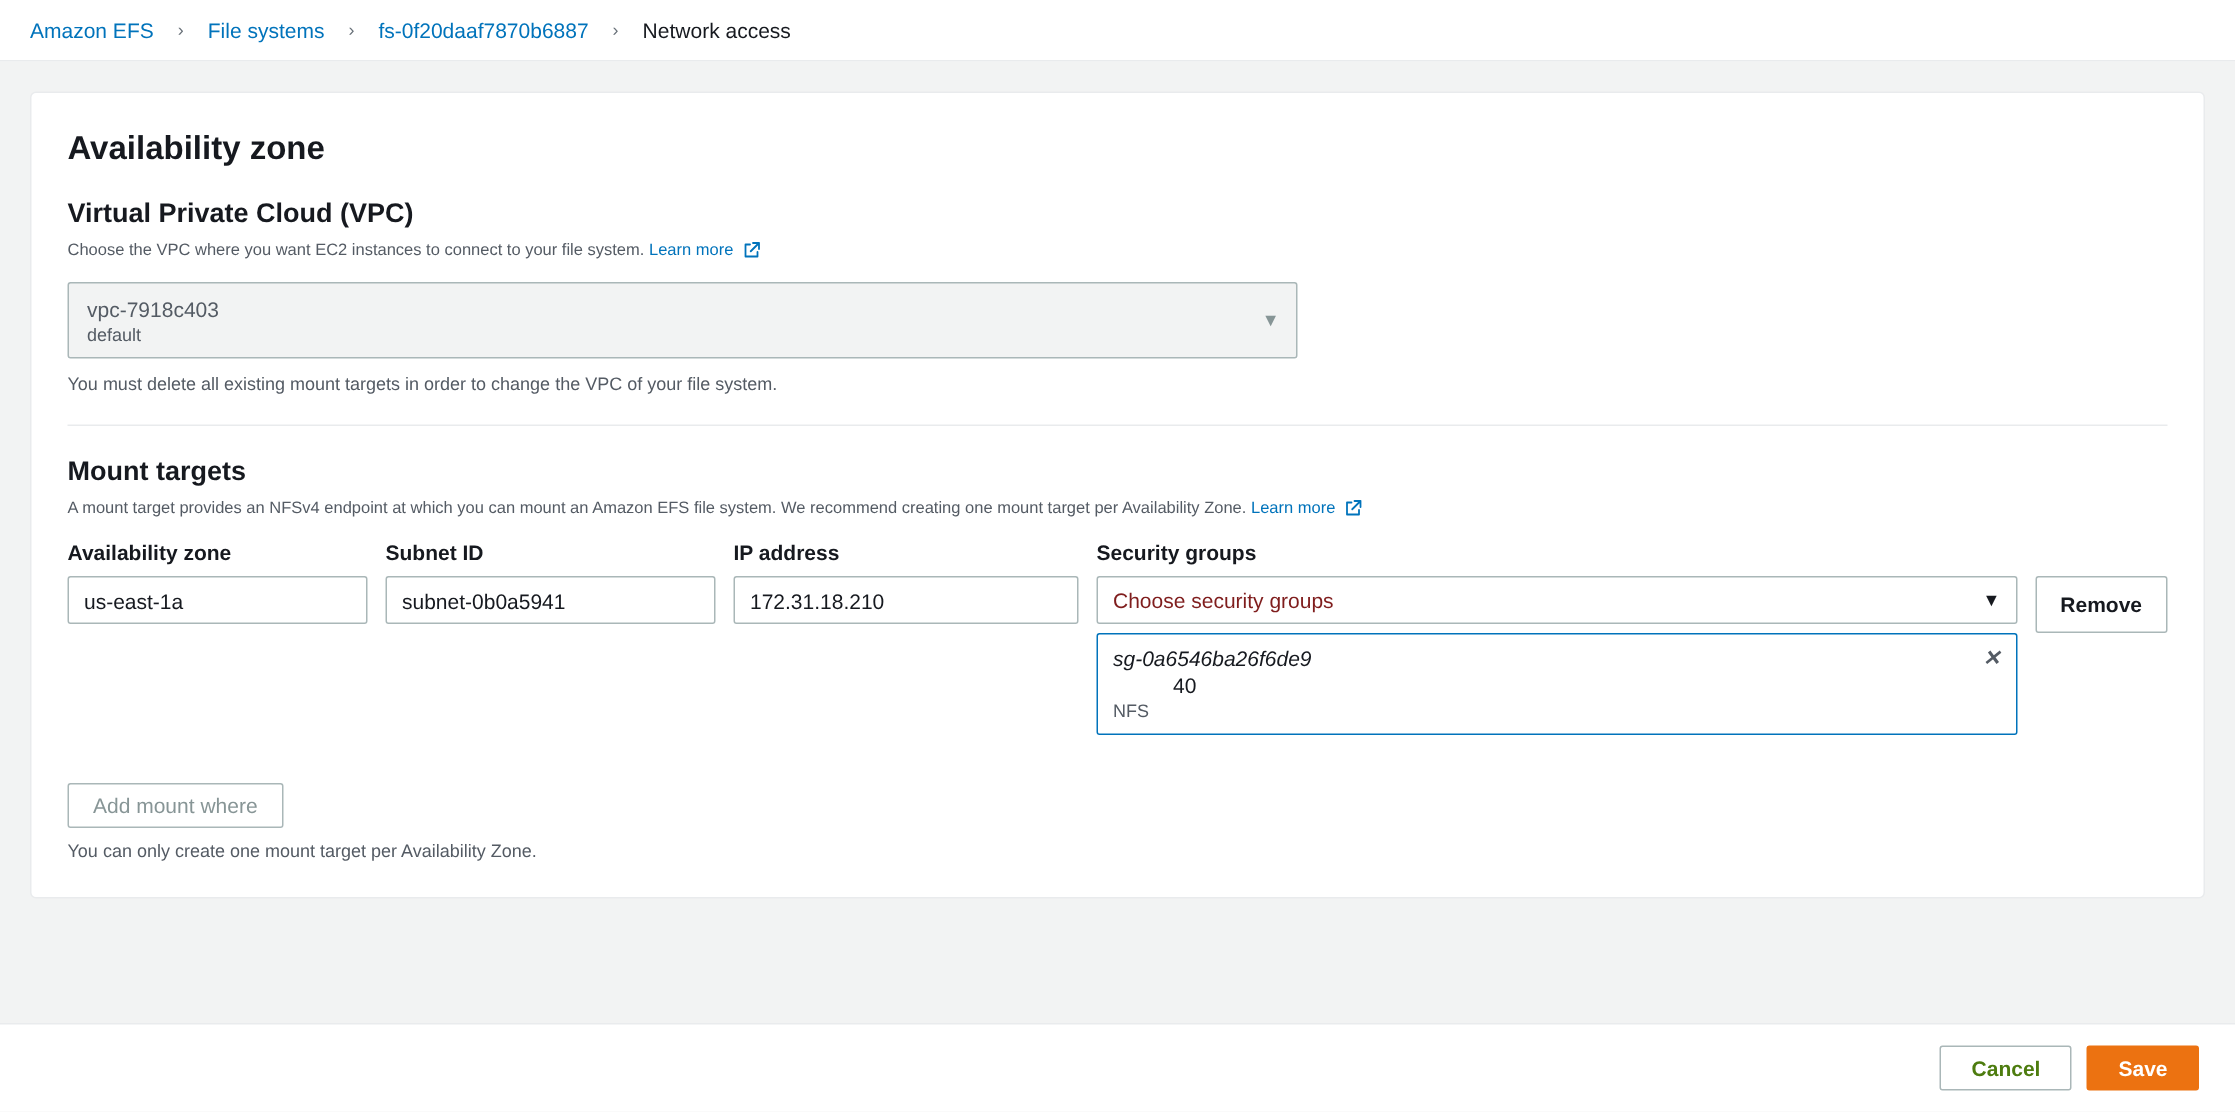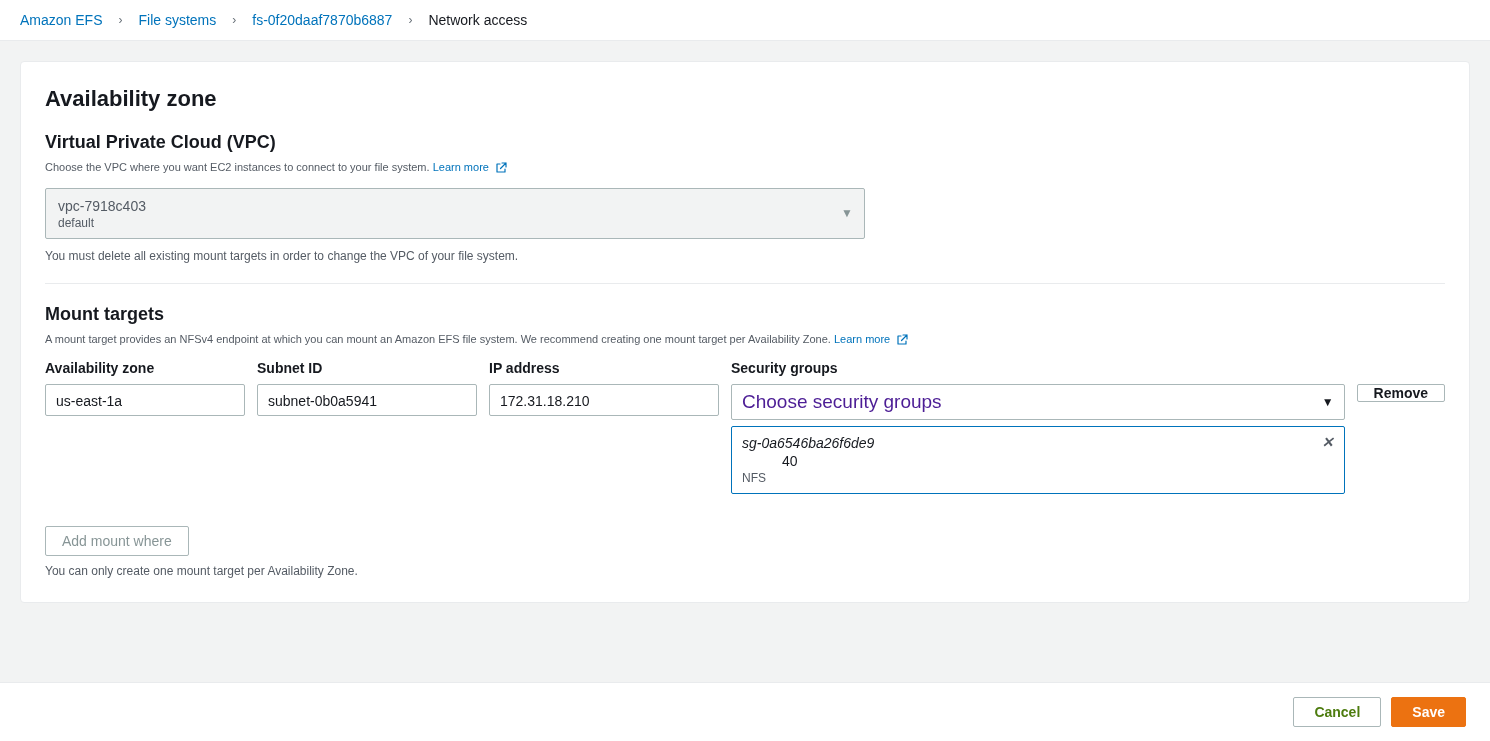--- a/index.html
+++ b/index.html
@@ -182,22 +182,22 @@
       align-items: center;
       padding: 6px 10px;
       border: 1px solid #aab7b8;
       border-radius: 2px;
       background: #fff;
       min-height: 32px;
       cursor: pointer;
     }
 
     .sg-dropdown-placeholder {
-      color: #4c1d95;
-      font-size: 19px;
+      color: #7f1d1d;
+      font-size: 14px;
       flex: 1;
     }
 
     .sg-dropdown-arrow {
       color: #16191f;
       font-size: 12px;
       margin-left: 4px;
     }
 
     .sg-tag-container {
@@ -235,21 +235,21 @@
       margin-bottom: 2px;
       margin-left: 40px;
     }
 
     .sg-tag-name {
       font-size: 12px;
       color: #545b64;
     }
 
     .remove-btn {
-      padding: 0 16px;
+      padding: 10px 16px;
       border: 1px solid #aab7b8;
       border-radius: 2px;
       background: #fff;
       font-size: 14px;
       font-weight: 700;
       color: #16191f;
       cursor: pointer;
       white-space: nowrap;
       align-self: flex-start;
       margin-top: 0;

